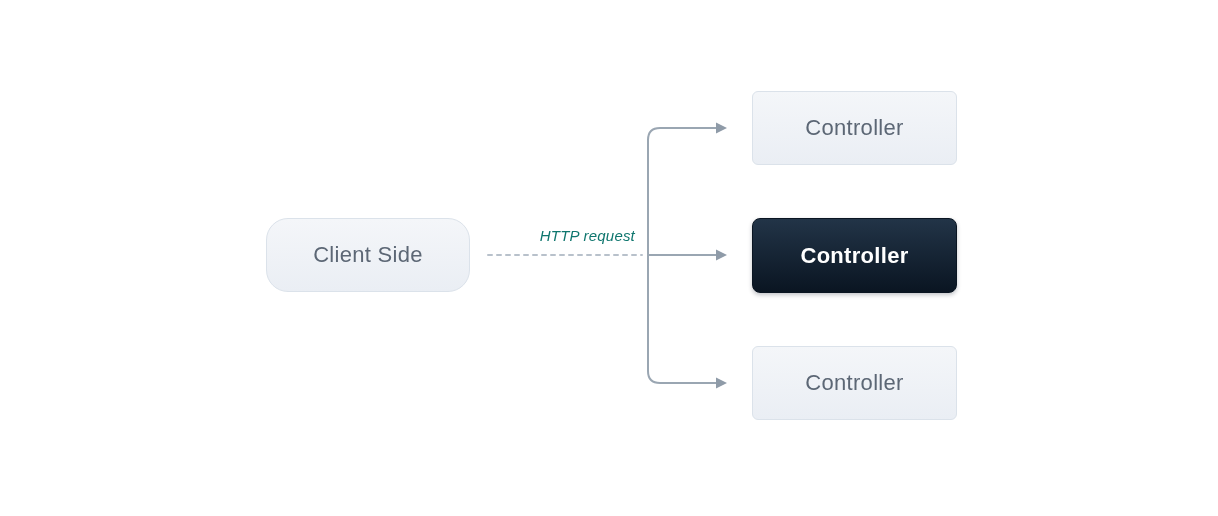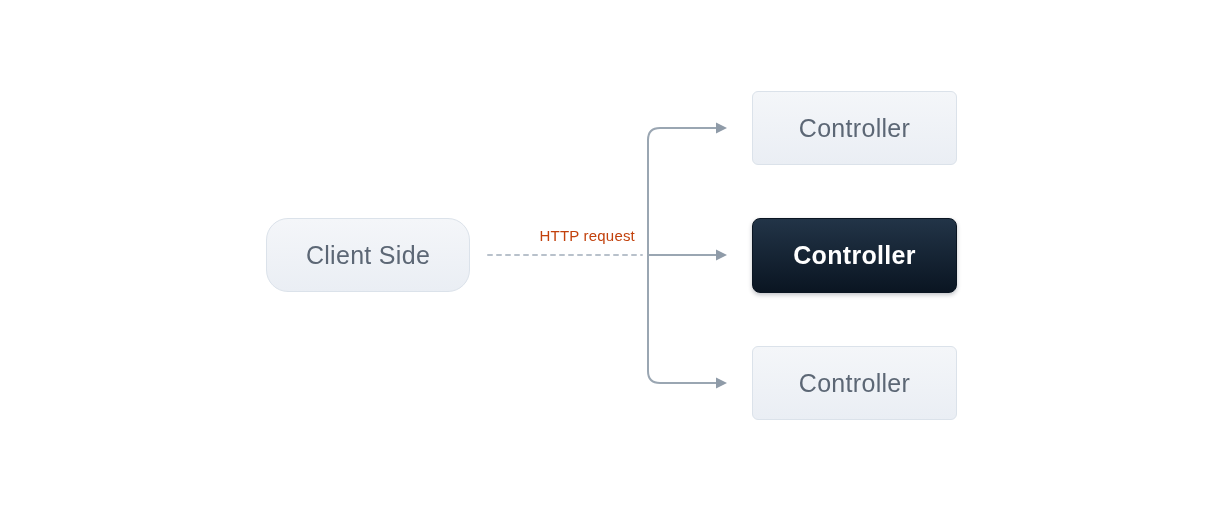--- a/index.html
+++ b/index.html
@@ -14,21 +14,21 @@
     height: 516px;
     background: #ffffff;
     overflow: hidden;
   }
   .node {
     position: absolute;
     display: flex;
     align-items: center;
     justify-content: center;
     box-sizing: border-box;
-    font-size: 25px;
+    font-size: 22px;
     letter-spacing: 0.3px;
   }
   .node-light {
     background: linear-gradient(to bottom, #f4f6f9, #eaeef4);
     border: 1px solid #dbe2ea;
     border-radius: 6px;
     color: #5c6775;
     font-weight: 500;
   }
   .node-dark {
@@ -43,21 +43,22 @@
   .controller-0  { left: 752px; top: 91px;  width: 205px; height: 74px; }
   .controller-1  { left: 752px; top: 218px; width: 205px; height: 75px; }
   .controller-2  { left: 752px; top: 346px; width: 205px; height: 74px; }
   .edge-label {
     position: absolute;
     left: 490px;
     top: 227px;
     width: 145px;
     text-align: right;
     font-size: 15px;
-    color: #c2410c;
+    font-style: italic;
+    color: #0f766e;
     letter-spacing: 0.2px;
   }
   .connector-svg {
     position: absolute;
     left: 0;
     top: 0;
     pointer-events: none;
   }
 </style>
 </head>

